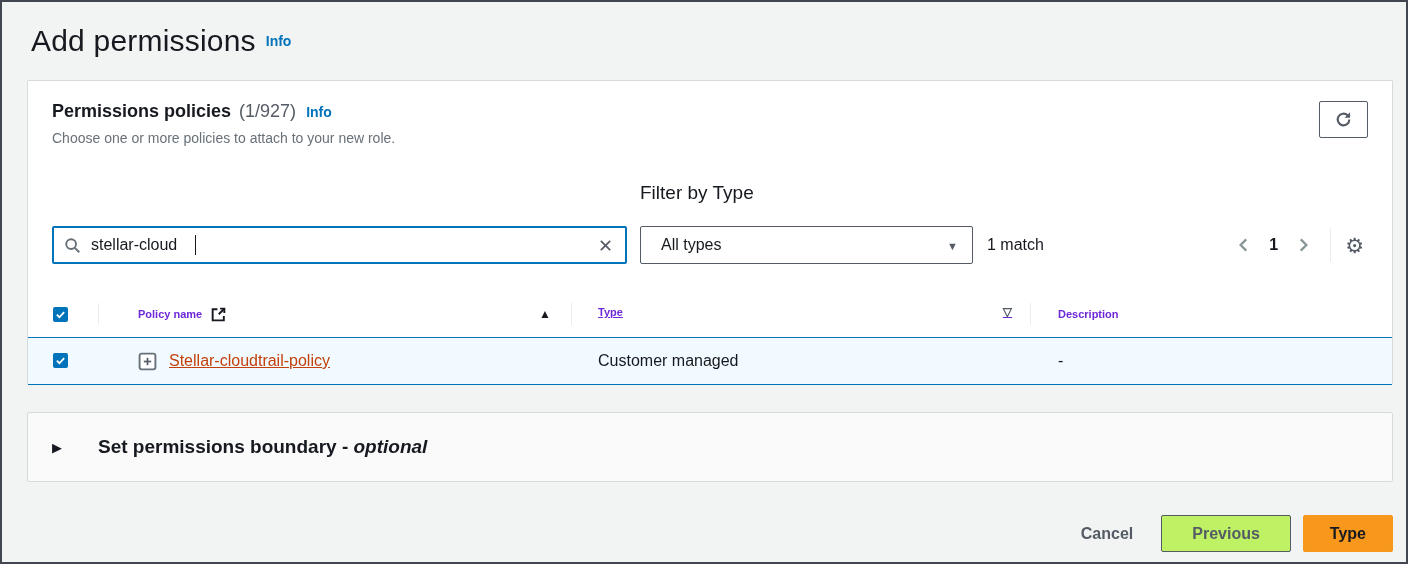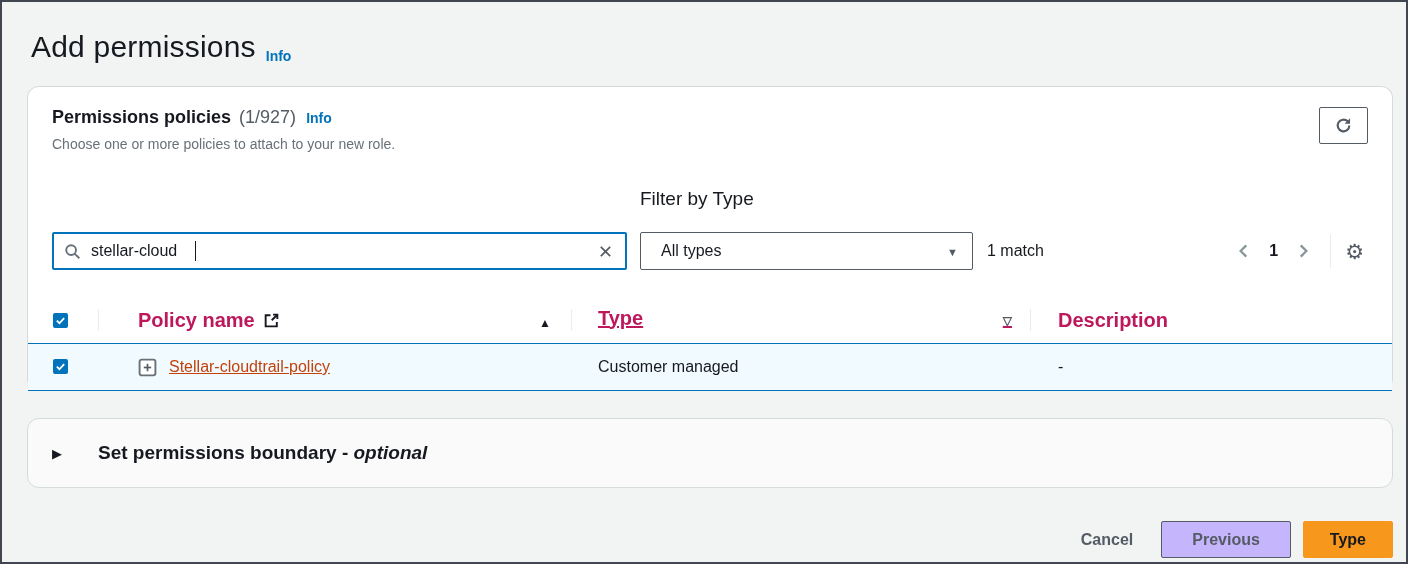--- a/index.html
+++ b/index.html
@@ -7,26 +7,26 @@
   .page {
     width: 1408px; height: 564px;
     border: 2px solid #424650;
     background: #f2f3f3;
     font-family: "Liberation Sans", sans-serif;
     color: #16191f;
     padding: 20px 13px 0 25px;
     overflow: hidden;
   }
   
-  .page-header { display: flex; align-items: flex-end; margin: 8px 0 22px 4px; }
+  .page-header { display: flex; align-items: center; margin: 2px 0 22px 4px; }
   .page-title { font-size: 30px; font-weight: 400; color: #16191f; letter-spacing: 0.2px; }
   .info-link { color: #0073bb; font-weight: 700; font-size: 14px; text-decoration: none; margin-left: 10px; cursor: pointer; }
   .info-link.sm { font-size: 14px; }
   
-  .card { background: #fff; border: 1px solid #d5dbdb; border-radius: 12px; }
+  .card { background: #fff; border: 1px solid #d5dbdb; border-radius: 2px; }
   .policies-card { border-bottom: none; }
   .card-top { padding: 20px 24px 0 24px; }
   .card-head-row { display: flex; justify-content: space-between; align-items: flex-start; }
   .panel-title-row { display: flex; align-items: baseline; }
   .panel-title { font-size: 18px; font-weight: 700; color: #16191f; }
   .panel-count { font-size: 18px; font-weight: 400; color: #545b64; margin-left: 8px; }
   .panel-subtitle { margin-top: 8px; font-size: 14px; color: #687078; }
   .icon-btn {
     background: #fff; border: 1px solid #545b64; border-radius: 2px;
     width: 49px; height: 37px; display: flex; align-items: center; justify-content: center;
@@ -56,21 +56,21 @@
   .match-count { margin-left: 14px; height: 38px; display: flex; align-items: center; font-size: 16px; color: #16191f; }
   .pager-zone { margin-left: auto; height: 38px; display: flex; align-items: center; }
   .page-btn { background: none; border: none; cursor: pointer; display: flex; align-items: center; padding: 2px 6px; }
   .page-num { font-size: 16px; font-weight: 700; color: #16191f; margin: 0 10px; background: none; border: none; cursor: pointer; }
   .v-sep { width: 1px; height: 34px; background: #eaeded; margin: 0 10px 0 12px; }
   .gear-btn { background: none; border: none; cursor: pointer; color: #545b64; font-size: 21px; line-height: 1; padding: 2px 4px; }
   .gear-btn::before { content: "\2699\FE0E"; }
   
   .table { margin-top: 27px; }
   .t-row { display: grid; grid-template-columns: 70px 473px 459px 1fr; align-items: center; }
-  .t-head { height: 46px; font-weight: 700; font-size: 20px; color: #be185d; }
+  .t-head { height: 46px; font-weight: 700; font-size: 11px; color: #6d28d9; }
   .t-head .hcell { position: relative; height: 100%; display: flex; align-items: center; }
   .t-head .hcell + .hcell::before {
     content: ""; position: absolute; left: 0; top: 12px; bottom: 12px; width: 1px; background: #eaeded;
   }
   .hcell.c2 { padding: 0 20px 0 40px; justify-content: space-between; cursor: pointer; }
   .hcell.c3 { padding: 0 18px 4px 27px; justify-content: space-between; cursor: pointer; text-decoration: underline; }
   .hcell.c4 { padding-left: 28px; }
   .cell-check { padding-left: 25px; }
   .sort-asc::before { content: "\25B2"; font-size: 12px; color: #16191f; }
   .sort-none::before { content: "\25BD"; font-size: 12px; color: #545b64; }
@@ -93,21 +93,21 @@
     margin-top: 27px; height: 70px; background: #fafafa;
     display: flex; align-items: center; padding: 0 24px; cursor: pointer;
   }
   .tri-right::before { content: "\25B6"; font-size: 13px; color: #16191f; }
   .boundary-title { font-size: 19px; font-weight: 700; margin-left: 36px; }
   .boundary-optional { font-style: italic; }
   
   .footer { margin-top: 33px; display: flex; justify-content: flex-end; align-items: center; }
   .link-btn { background: none; border: none; font-size: 16px; font-weight: 700; color: #545b64; cursor: pointer; margin-right: 28px; font-family: "Liberation Sans", sans-serif; }
   .btn { font-family: "Liberation Sans", sans-serif; font-size: 16px; font-weight: 700; border-radius: 2px; cursor: pointer; height: 37px; }
-  .btn-normal { background: #c4b5fd; border: 1px solid #545b64; color: #545b64; padding: 0 30px; margin-right: 12px; }
+  .btn-normal { background: #bef264; border: 1px solid #545b64; color: #545b64; padding: 0 30px; margin-right: 12px; }
   .btn-primary { background: #f7981d; border: 1px solid #f7981d; color: #16191f; padding: 0 26px; }
   svg { display: block; }
 </style>
 </head>
 <body>
 
 <div class="page">
 
   <div class="page-header">
     <h1 class="page-title">Add permissions</h1>

